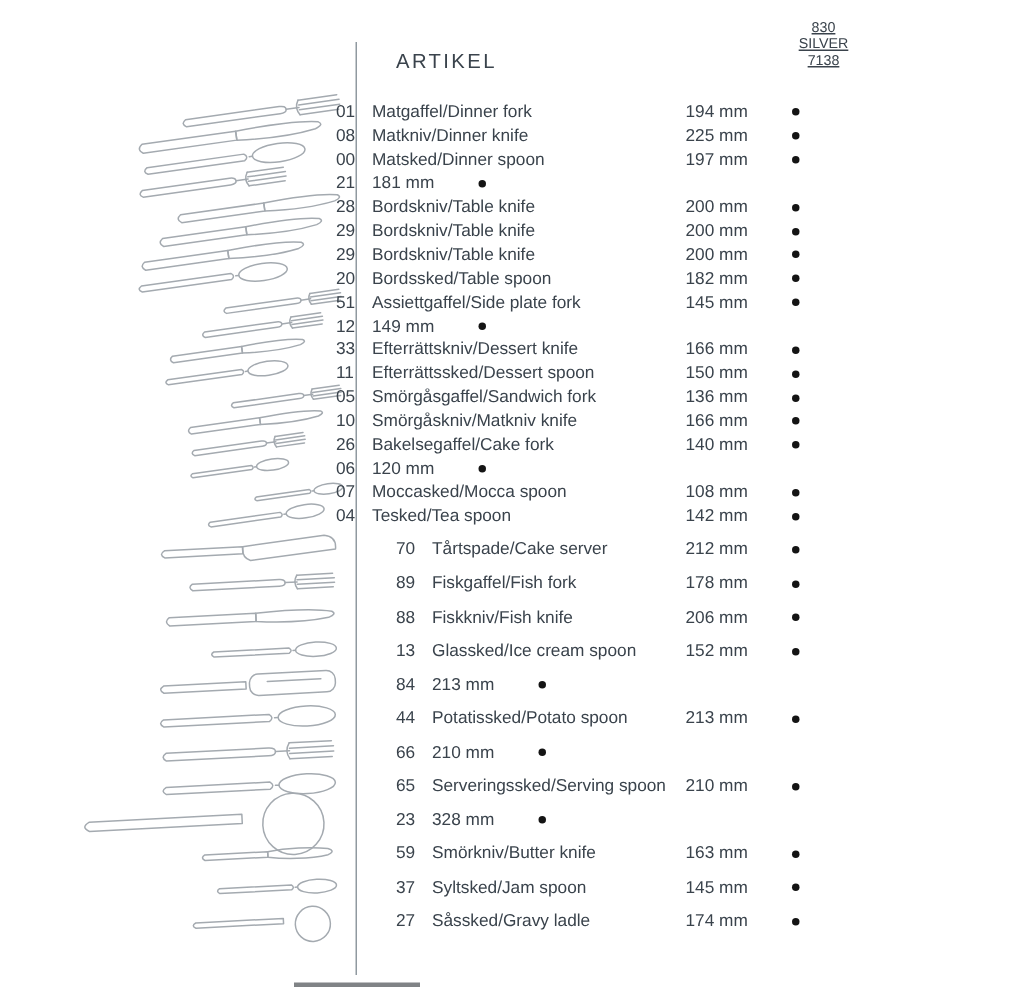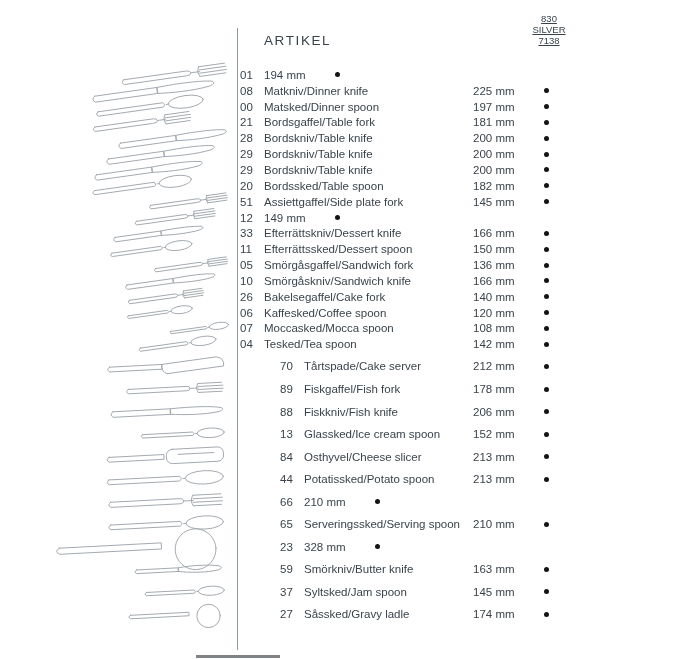--- a/index.html
+++ b/index.html
@@ -19,21 +19,21 @@
   }
   .header-artikel{
     position:absolute;left:264px;top:33px;
     font-size:13.5px;letter-spacing:1.6px;color:var(--text-color,#3a434c);
   }
   .header-right{
     position:absolute;left:517px;top:13px;width:64px;
     text-align:center;font-size:9.5px;line-height:11px;color:var(--text-color,#3a434c);text-decoration:underline;
   }
   .rows{
-    position:absolute;left:240px;top:67px;width:324px;
+    position:absolute;left:224px;top:67px;width:324px;
   }
   .section-1{margin-top:3px;}
   .row{
     display:flex;align-items:center;
     font-size:11.5px;color:var(--text-color,#3a434c);
     white-space:nowrap;
   }
   .section-0 .row{height:15.85px;}
   .section-1 .row{height:22.55px;margin-left:40px;}
   .row .code{width:17px;flex:0 0 auto;}
@@ -129,20 +129,21 @@
     <div>830</div>
     <div>SILVER</div>
     <div>7138</div>
   </div>
 
   <div class="rows" id="rows-container">
       <div class="section-0">
         <div class="row">
           <span class="code">01</span>
           <span class="gap"></span>
+          <span class="name">Matgaffel/Dinner fork</span>
           <span class="size">194 mm</span>
           <span class="dotcol">
             <span class="dot"></span>
           </span>
         </div>
         <div class="row">
           <span class="code">08</span>
           <span class="gap"></span>
           <span class="name">Matkniv/Dinner knife</span>
           <span class="size">225 mm</span>
@@ -155,21 +156,20 @@
           <span class="gap"></span>
           <span class="name">Matsked/Dinner spoon</span>
           <span class="size">197 mm</span>
           <span class="dotcol">
             <span class="dot"></span>
           </span>
         </div>
         <div class="row">
           <span class="code">21</span>
           <span class="gap"></span>
-          <span class="name">Bordsgaffel/Table fork</span>
           <span class="size">181 mm</span>
           <span class="dotcol">
             <span class="dot"></span>
           </span>
         </div>
         <div class="row">
           <span class="code">28</span>
           <span class="gap"></span>
           <span class="name">Bordskniv/Table knife</span>
           <span class="size">200 mm</span>
@@ -244,39 +244,38 @@
           <span class="gap"></span>
           <span class="name">Smörgåsgaffel/Sandwich fork</span>
           <span class="size">136 mm</span>
           <span class="dotcol">
             <span class="dot"></span>
           </span>
         </div>
         <div class="row">
           <span class="code">10</span>
           <span class="gap"></span>
-          <span class="name">Smörgåskniv/Sandwich knife</span>
+          <span class="name">Smörgåskniv/Matkniv knife</span>
           <span class="size">166 mm</span>
           <span class="dotcol">
             <span class="dot"></span>
           </span>
         </div>
         <div class="row">
           <span class="code">26</span>
           <span class="gap"></span>
           <span class="name">Bakelsegaffel/Cake fork</span>
           <span class="size">140 mm</span>
           <span class="dotcol">
             <span class="dot"></span>
           </span>
         </div>
         <div class="row">
           <span class="code">06</span>
           <span class="gap"></span>
-          <span class="name">Kaffesked/Coffee spoon</span>
           <span class="size">120 mm</span>
           <span class="dotcol">
             <span class="dot"></span>
           </span>
         </div>
         <div class="row">
           <span class="code">07</span>
           <span class="gap"></span>
           <span class="name">Moccasked/Mocca spoon</span>
           <span class="size">108 mm</span>
@@ -327,21 +326,20 @@
           <span class="gap"></span>
           <span class="name">Glassked/Ice cream spoon</span>
           <span class="size">152 mm</span>
           <span class="dotcol">
             <span class="dot"></span>
           </span>
         </div>
         <div class="row">
           <span class="code">84</span>
           <span class="gap"></span>
-          <span class="name">Osthyvel/Cheese slicer</span>
           <span class="size">213 mm</span>
           <span class="dotcol">
             <span class="dot"></span>
           </span>
         </div>
         <div class="row">
           <span class="code">44</span>
           <span class="gap"></span>
           <span class="name">Potatissked/Potato spoon</span>
           <span class="size">213 mm</span>

